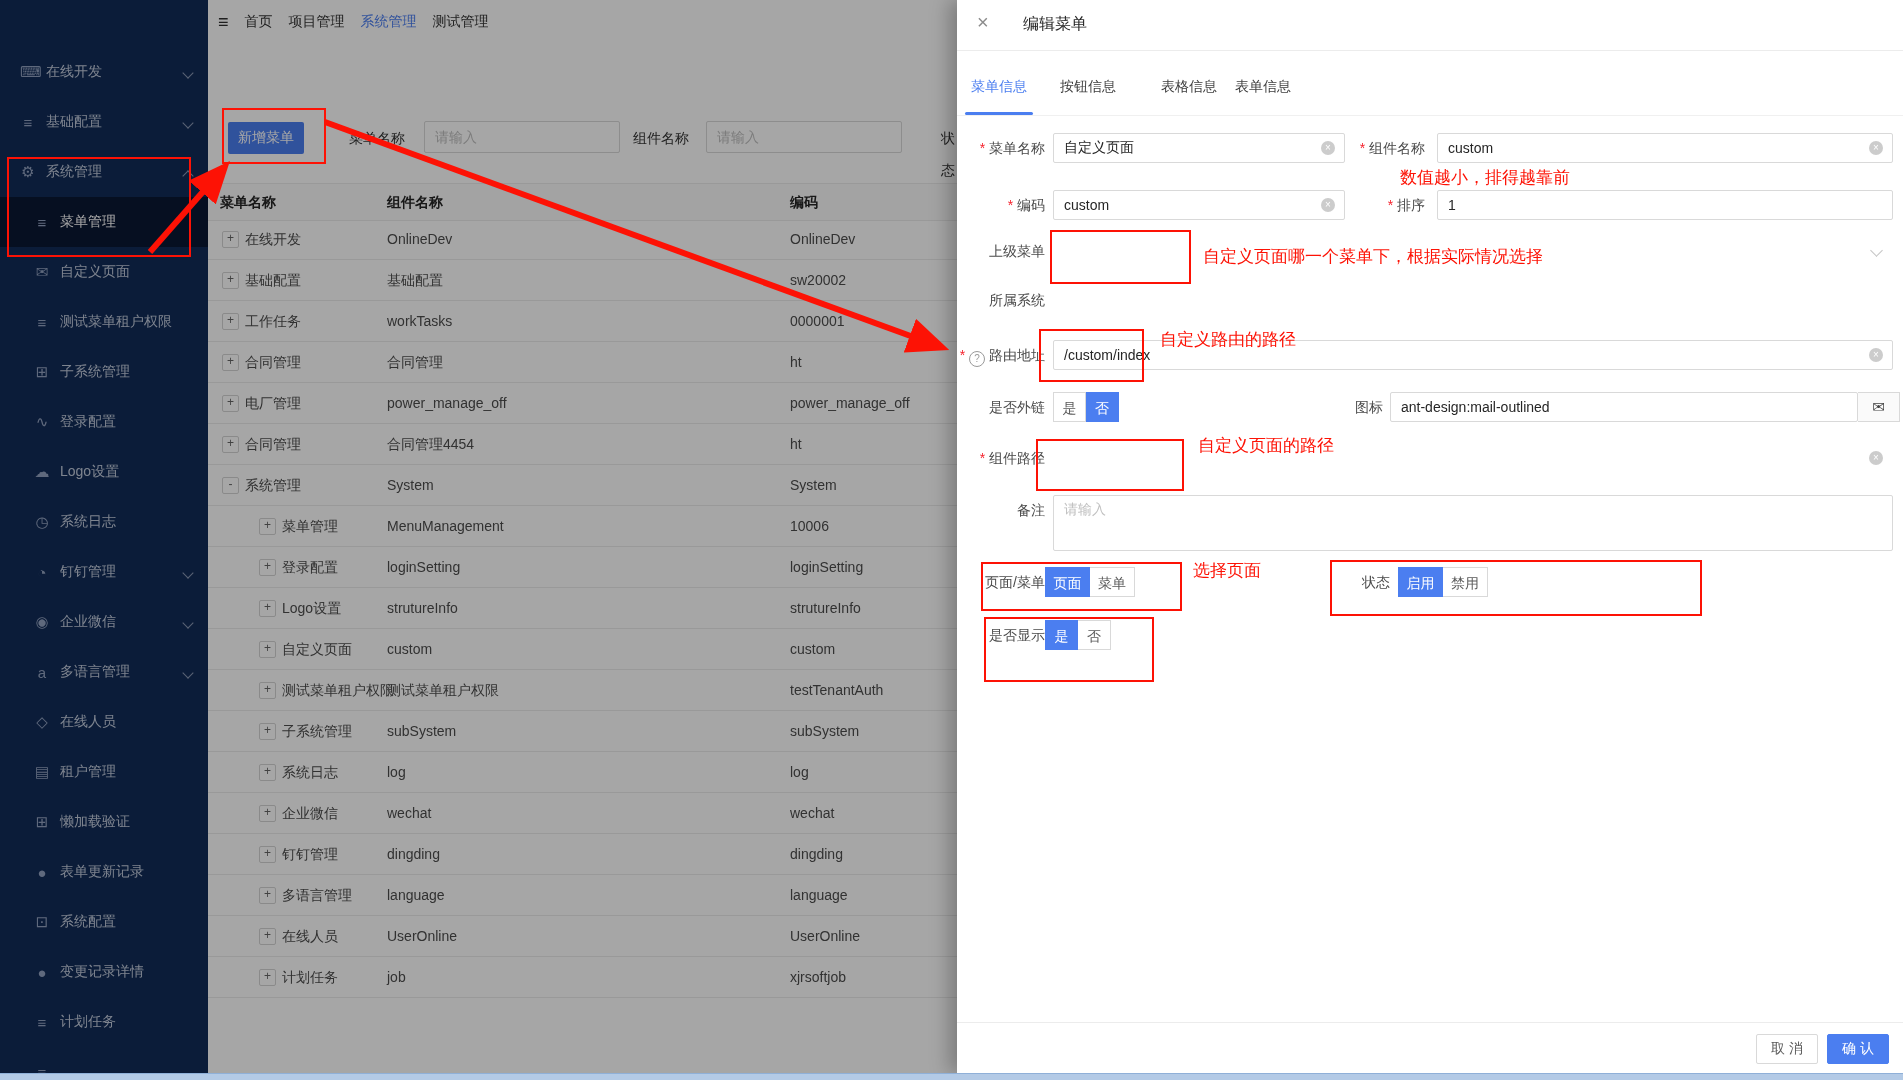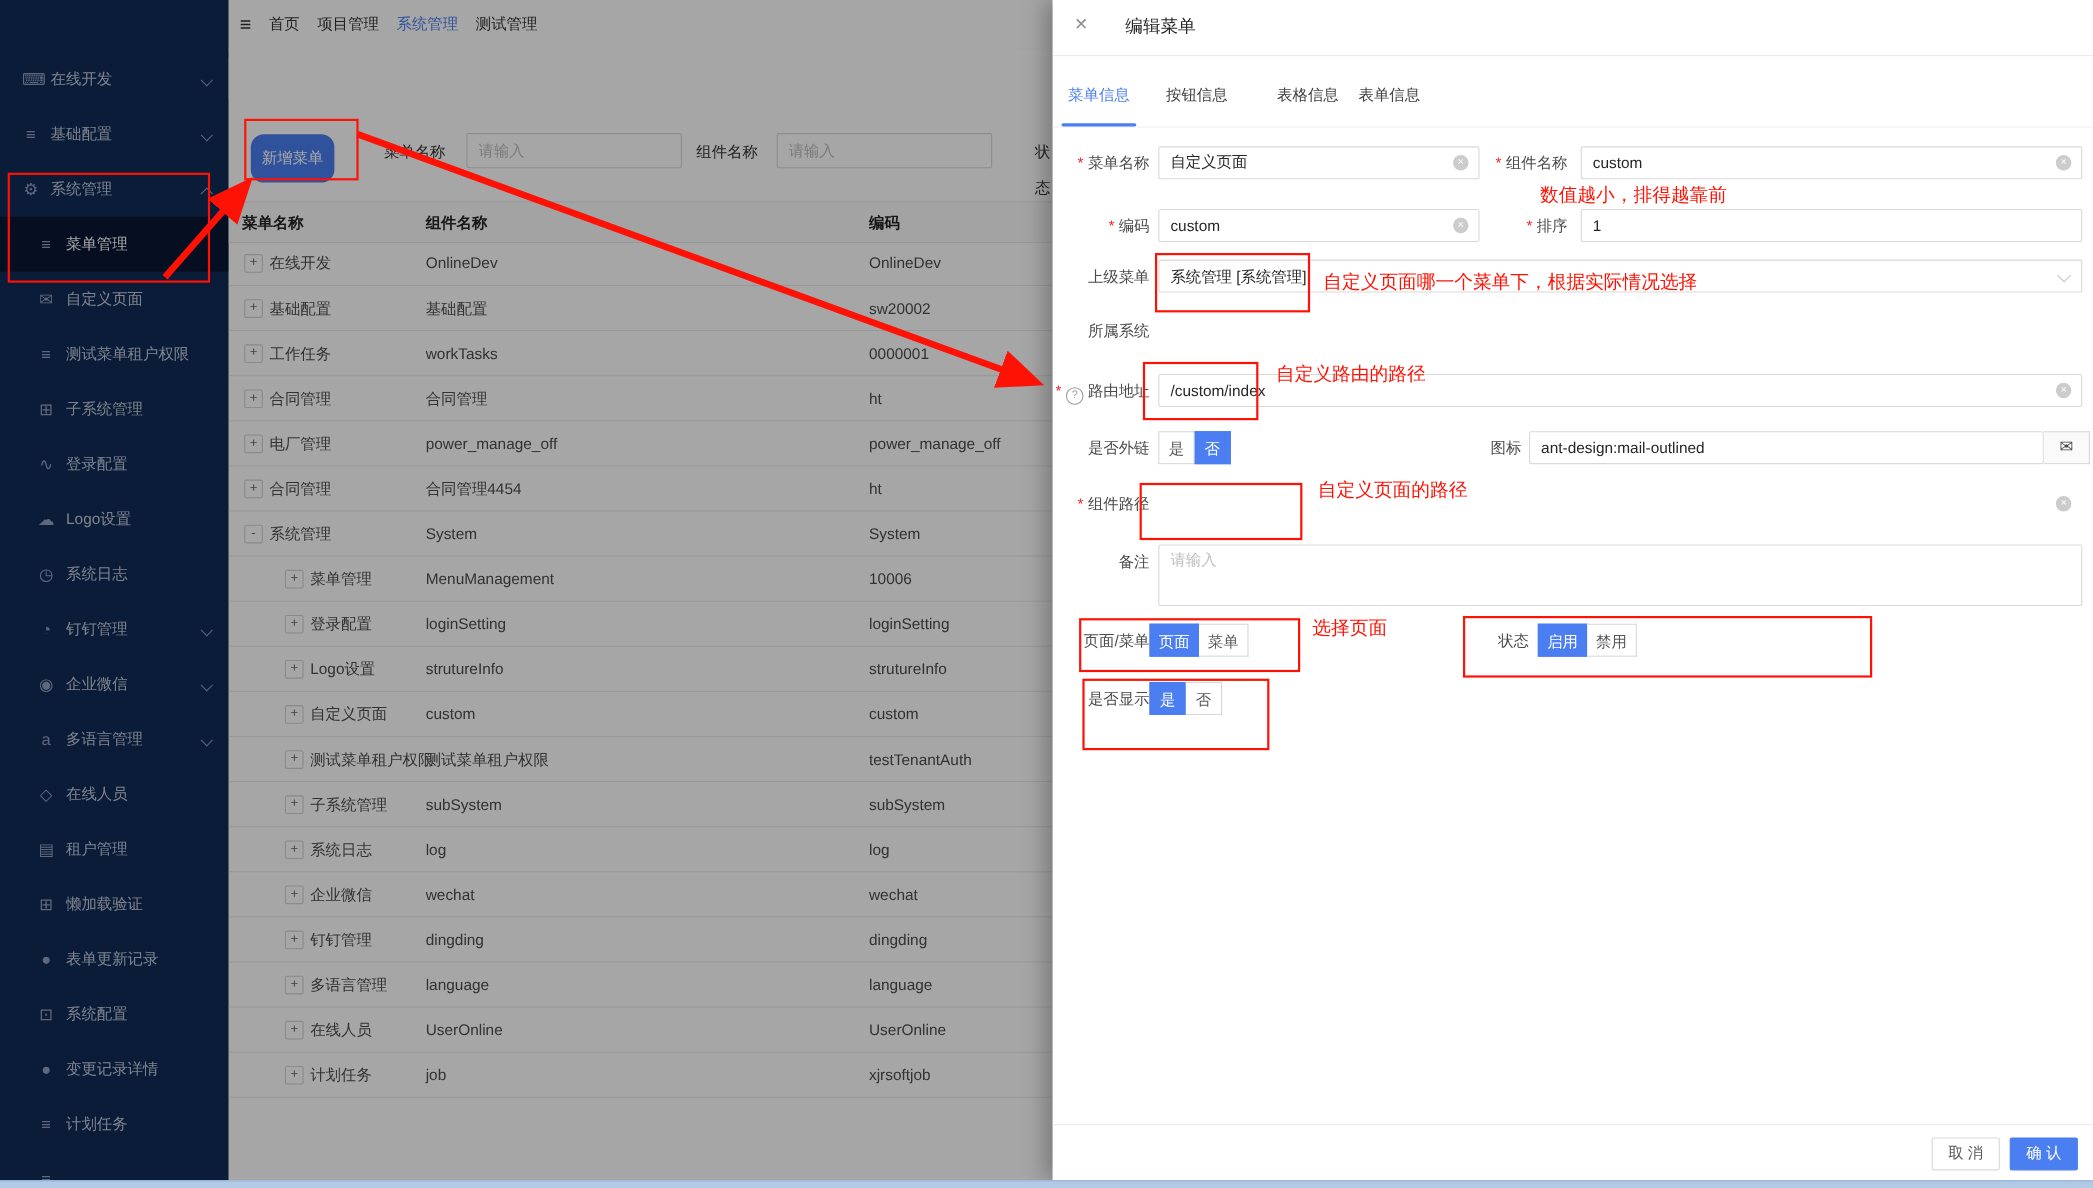--- a/index.html
+++ b/index.html
@@ -30,21 +30,21 @@
   .nav-item{margin-left:16px;font-size:14px;color:#333;cursor:pointer;}
   .nav-item.active{color:#4b7ef0;}
   #tabstrip{position:absolute;left:0;top:44px;width:100%;height:44px;background:#fff;border-bottom:1px solid #e4e4e4;display:flex;align-items:center;}
   .tab{margin-left:14px;font-size:14px;color:#595959;position:relative;height:44px;line-height:44px;cursor:pointer;padding:0 4px;}
   .tab.active{color:#4b7ef0;}
   .tab.active::after{content:"";position:absolute;left:-4px;right:-6px;bottom:0;height:3px;background:#4b7ef0;}
   .tab .tab-x{font-size:12px;margin-left:2px;color:#4b7ef0;}
 
   #content-card{position:absolute;left:0;top:52px;width:100%;height:1021px;background:#fff;}
   
-  #add-menu-btn{position:absolute;left:20px;top:70px;width:76px;height:44px;background:#4b7ef0;color:#fff;font-size:14px;border:none;border-radius:12px;cursor:pointer;}
+  #add-menu-btn{position:absolute;left:20px;top:70px;width:76px;height:32px;background:#4b7ef0;color:#fff;font-size:14px;border:none;border-radius:2px;cursor:pointer;}
   .flt-label{position:absolute;top:70px;height:32px;line-height:32px;font-size:14px;color:#333;}
   .flt-input{position:absolute;top:69px;height:32px;width:196px;border:1px solid #d9d9d9;border-radius:2px;box-sizing:border-box;font-size:14px;padding:0 10px;color:#333;font-family:inherit;}
   .flt-input::placeholder{color:#bfbfbf;}
 
   
   #tbl-head{position:absolute;left:0;top:131px;width:100%;height:36px;background:#fafafa;border-top:1px solid #ececec;border-bottom:1px solid #ececec;}
   .th{position:absolute;top:0;height:36px;line-height:36px;font-size:14px;font-weight:600;color:#262626;}
   #tbl-rows{position:absolute;left:0;top:167px;width:100%;}
   .t-row{position:relative;height:40px;border-bottom:1px solid #ececec;font-size:14px;color:#4d4d4d;cursor:pointer;}
   .t-cell{position:absolute;top:0;height:40px;line-height:40px;white-space:nowrap;}
@@ -362,21 +362,20 @@
   <input class="f-input" style="left: 480px; top: 133px; width: 456px;" value="custom">
   <span class="clear-ic" style="left:912px;top:141px">×</span>
 
   <div class="f-label req" style="left:0;top:190px;width:88px"><span>编码</span></div>
   <input class="f-input" style="left: 96px; top: 190px; width: 292px;" value="custom">
   <span class="clear-ic" style="left:364px;top:198px">×</span>
   <div class="f-label req" style="left:390px;top:190px;width:78px"><span>排序</span></div>
   <input class="f-input" style="left: 480px; top: 190px; width: 456px;" value="1">
 
   <div class="f-label" style="left:0;top:236px;width:88px"><span>上级菜单</span></div>
-  <div class="sel" style="left:96px;top:236px;width:840px"><span>系统管理 [系统管理]</span></div>
   <span class="sel-arrow" style="left:915px;top:246px"></span>
 
   <div class="f-label" style="left:0;top:285px;width:88px"><span>所属系统</span></div>
 
   <div class="f-label" style="left:0;top:340px;width:88px"><span style="color:#f5222d">* </span><span class="help-ic">?</span><span>路由地址</span></div>
   <input class="f-input" style="left: 96px; top: 340px; width: 840px;" value="/custom/index">
   <span class="clear-ic" style="left:912px;top:348px">×</span>
 
   <div class="f-label" style="left:0;top:392px;width:88px"><span>是否外链</span></div>
   <span class="seg" style="left:96px;top:392px">

